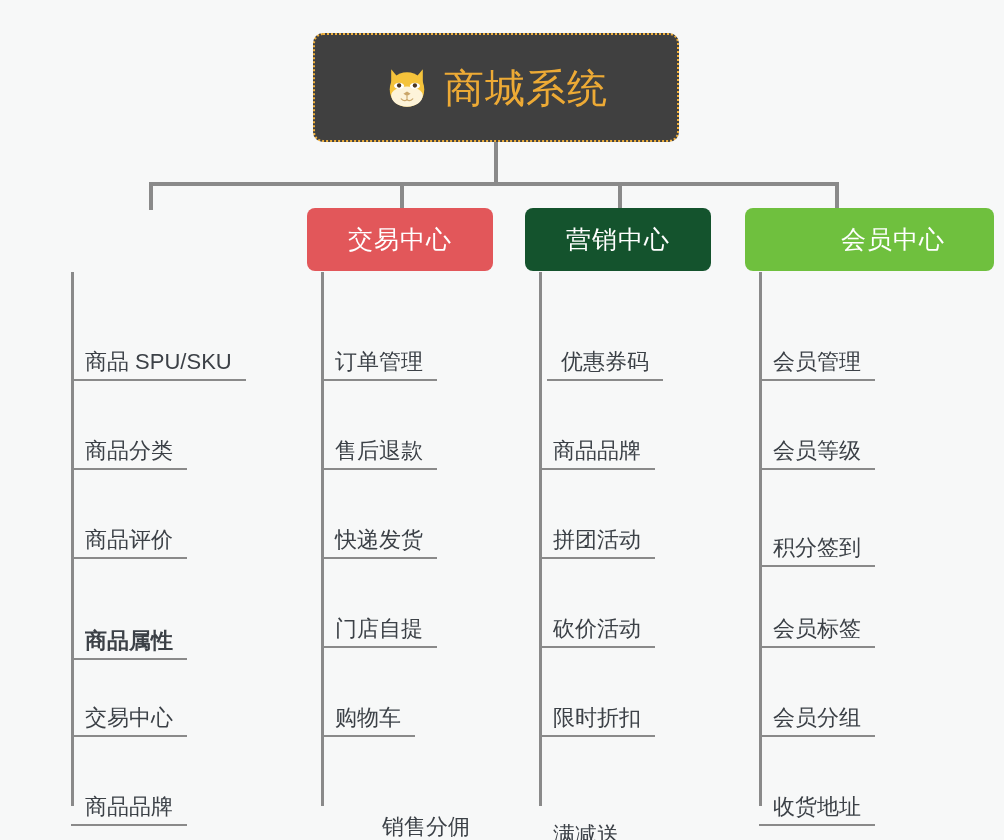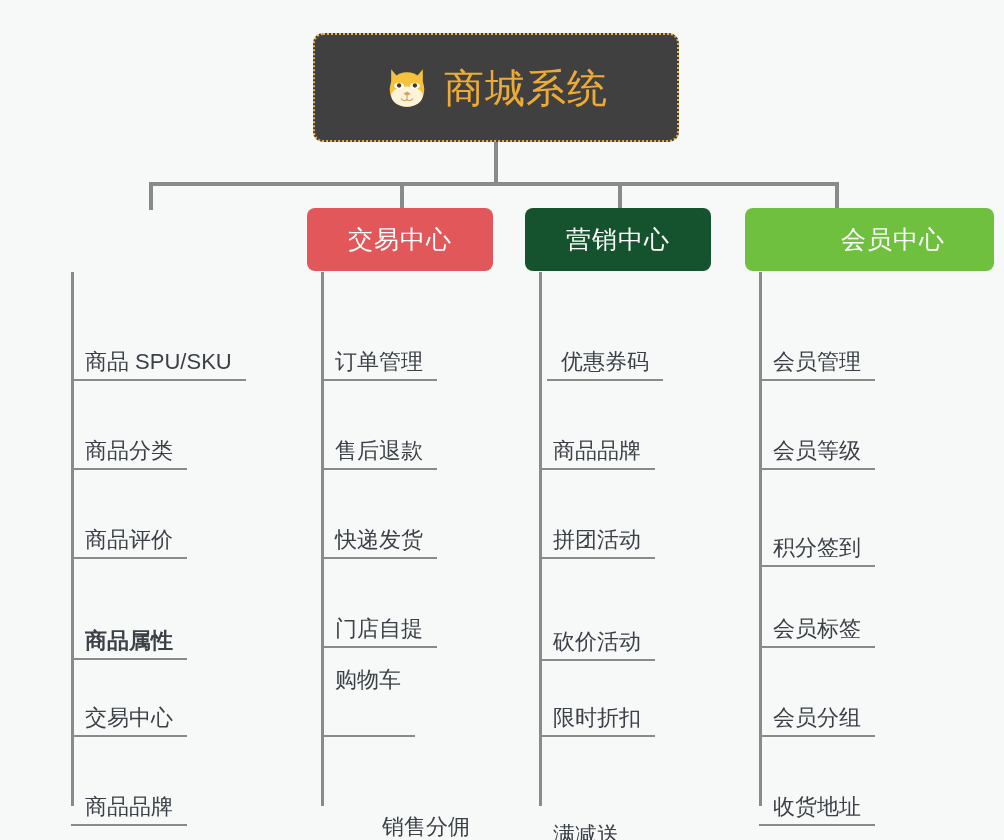--- a/index.html
+++ b/index.html
@@ -173,39 +173,39 @@
       </div>
       <div class="leaf-item" style="top: 89px; border-bottom-color: rgb(138, 138, 138); text-align: center;">
         <span class="leaf-label">售后退款</span>
       </div>
       <div class="leaf-item" style="top: 178px; border-bottom-color: rgb(138, 138, 138);">
         <span class="leaf-label">快递发货</span>
       </div>
       <div class="leaf-item" style="top: 267px; border-bottom-color: rgb(138, 138, 138);">
         <span class="leaf-label">门店自提</span>
       </div>
-      <div class="leaf-item" style="top: 356px; border-bottom-color: rgb(138, 138, 138); align-items: center;">
+      <div class="leaf-item" style="top: 356px; border-bottom-color: rgb(138, 138, 138);">
         <span class="leaf-label">购物车</span>
       </div>
       <div class="leaf-item" style="top: 465px; border-bottom-color: rgb(138, 138, 138); margin-left: 47px;">
         <span class="leaf-label">销售分佣</span>
       </div>
     </div>
   <div class="leaf-col" style="left:539px;">
       <div class="leaf-trunk" style="height: 534px; background: rgb(138, 138, 138);"></div>
       <div class="leaf-item" style="top: 0px; border-bottom-color: rgb(138, 138, 138); margin-left: 8px;">
         <span class="leaf-label">优惠券码</span>
       </div>
       <div class="leaf-item" style="top: 89px; border-bottom-color: rgb(138, 138, 138);">
         <span class="leaf-label">商品品牌</span>
       </div>
       <div class="leaf-item" style="top: 178px; border-bottom-color: rgb(138, 138, 138);">
         <span class="leaf-label">拼团活动</span>
       </div>
-      <div class="leaf-item" style="top: 280px; border-bottom-color: rgb(138, 138, 138); text-align: center;">
+      <div class="leaf-item" style="top: 267px; border-bottom-color: rgb(138, 138, 138); text-align: center;">
         <span class="leaf-label">砍价活动</span>
       </div>
       <div class="leaf-item" style="top: 356px; border-bottom-color: rgb(138, 138, 138);">
         <span class="leaf-label">限时折扣</span>
       </div>
       <div class="leaf-item" style="top: 445px; border-bottom-color: rgb(138, 138, 138); margin-top: 28px;">
         <span class="leaf-label">满减送</span>
       </div>
     </div>
   <div class="leaf-col" style="left:759px;">

